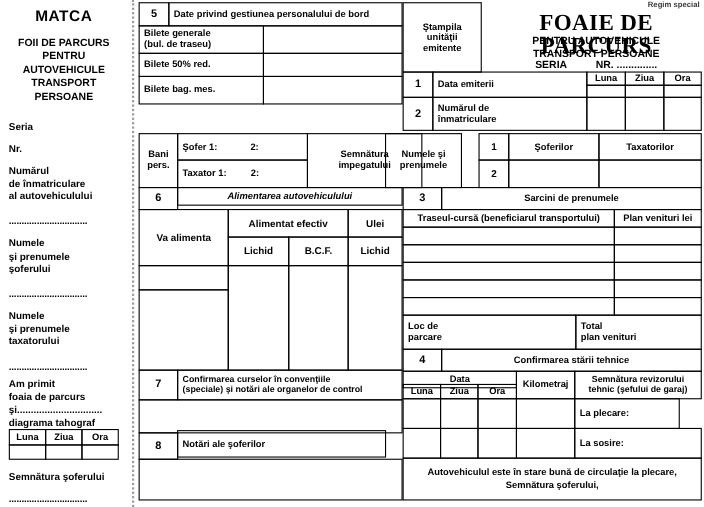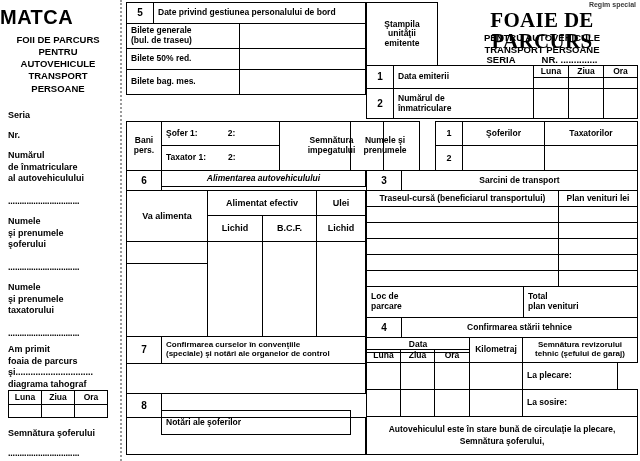--- a/index.html
+++ b/index.html
@@ -42,21 +42,21 @@
 
   
   #matca {
     position: absolute;
     left: 0; top: 0;
     width: 116px; height: 461px;
     padding: 0;
   }
   #matca-title {
     position: absolute; left: 0; top: 6px; width: 116px;
-    font-size: 20px; font-weight: bold;
+    text-align: center; font-size: 14px; font-weight: bold;
     letter-spacing: .5px;
   }
   #matca-sub {
     position: absolute; left: 0; top: 34px; width: 116px;
     text-align: center; font-size: 9.5px; font-weight: bold;
     line-height: 1.28;
   }
   .stub-label {
     position: absolute; left: 8px;
     font-size: 9px; font-weight: bold; line-height: 1.3;
@@ -215,21 +215,21 @@
   <div class="cell blank" style="left:207px; top:241px; width:56px; height:96px;"></div>
   <div class="cell blank" style="left:262px; top:241px; width:55px; height:96px;"></div>
   <div class="cell blank" style="left:316px; top:241px; width:50px; height:96px;"></div>
 
   <div class="cell t10" style="left:126px; top:336px; width:36px; height:28px;">7</div>
   <div class="cell left t8" style="left:161px; top:336px; width:205px; height:28px; white-space:pre-line;">Confirmarea curselor în convenţiile
 (speciale) şi notări ale organelor de control</div>
   <div class="cell blank" style="left:126px; top:363px; width:240px; height:31px;"></div>
 
   <div class="cell t10" style="left:126px; top:393px; width:36px; height:25px;">8</div>
-  <div class="cell left t85" style="left:161px; top:410px; width:190px; height:25px;">Notări ale şoferilor</div>
+  <div class="cell left t85" style="left:161px; top:391px; width:190px; height:25px;">Notări ale şoferilor</div>
   <div class="cell blank" style="left:126px; top:417px; width:240px; height:38px;"></div>
 
   <div class="cell t10" style="left:366px; top:65px; width:28px; height:24px;">1</div>
   <div class="cell left t85" style="left:393px; top:65px; width:141px; height:24px;">Data emiterii</div>
   <div class="cell t85" style="left:533px; top:65px; width:36px; height:13px;">Luna</div>
   <div class="cell t85" style="left:568px; top:65px; width:36px; height:13px;">Ziua</div>
   <div class="cell t85" style="left:603px; top:65px; width:35px; height:13px;">Ora</div>
   <div class="cell blank" style="left:533px; top:77px; width:36px; height:12px;"></div>
   <div class="cell blank" style="left:568px; top:77px; width:36px; height:12px;"></div>
   <div class="cell blank" style="left:603px; top:77px; width:35px; height:12px;"></div>
@@ -244,21 +244,21 @@
   <div class="cell t85" style="left:350px; top:121px; width:70px; height:50px; white-space:pre-line;">Numele şi
 prenumele</div>
   <div class="cell t9" style="left:435px; top:121px; width:28px; height:25px;">1</div>
   <div class="cell t9" style="left:435px; top:145px; width:28px; height:26px;">2</div>
   <div class="cell t85" style="left:462px; top:121px; width:83px; height:25px;">Şoferilor</div>
   <div class="cell t85" style="left:544px; top:121px; width:94px; height:25px;">Taxatorilor</div>
   <div class="cell blank" style="left:462px; top:145px; width:83px; height:26px;"></div>
   <div class="cell blank" style="left:544px; top:145px; width:94px; height:26px;"></div>
 
   <div class="cell t10" style="left:366px; top:170px; width:36px; height:21px;">3</div>
-  <div class="cell t85" style="left:401px; top:170px; width:237px; height:21px;">Sarcini de transport</div>
+  <div class="cell t85" style="left:401px; top:170px; width:237px; height:21px;">Sarcini de prenumele</div>
 
   <div class="cell t85" style="left:366px; top:190px; width:193px; height:17px;">Traseul-cursă (beneficiarul transportului)</div>
   <div class="cell t85" style="left:558px; top:190px; width:80px; height:17px;">Plan venituri lei</div>
 
   <div class="cell blank" style="left:366px; top:206px; width:193px; height:17px;"></div>
   <div class="cell blank" style="left:558px; top:206px; width:80px;  height:17px;"></div>
   <div class="cell blank" style="left:366px; top:222px; width:193px; height:17px;"></div>
   <div class="cell blank" style="left:558px; top:222px; width:80px;  height:17px;"></div>
   <div class="cell blank" style="left:366px; top:238px; width:193px; height:17px;"></div>
   <div class="cell blank" style="left:558px; top:238px; width:80px;  height:17px;"></div>

